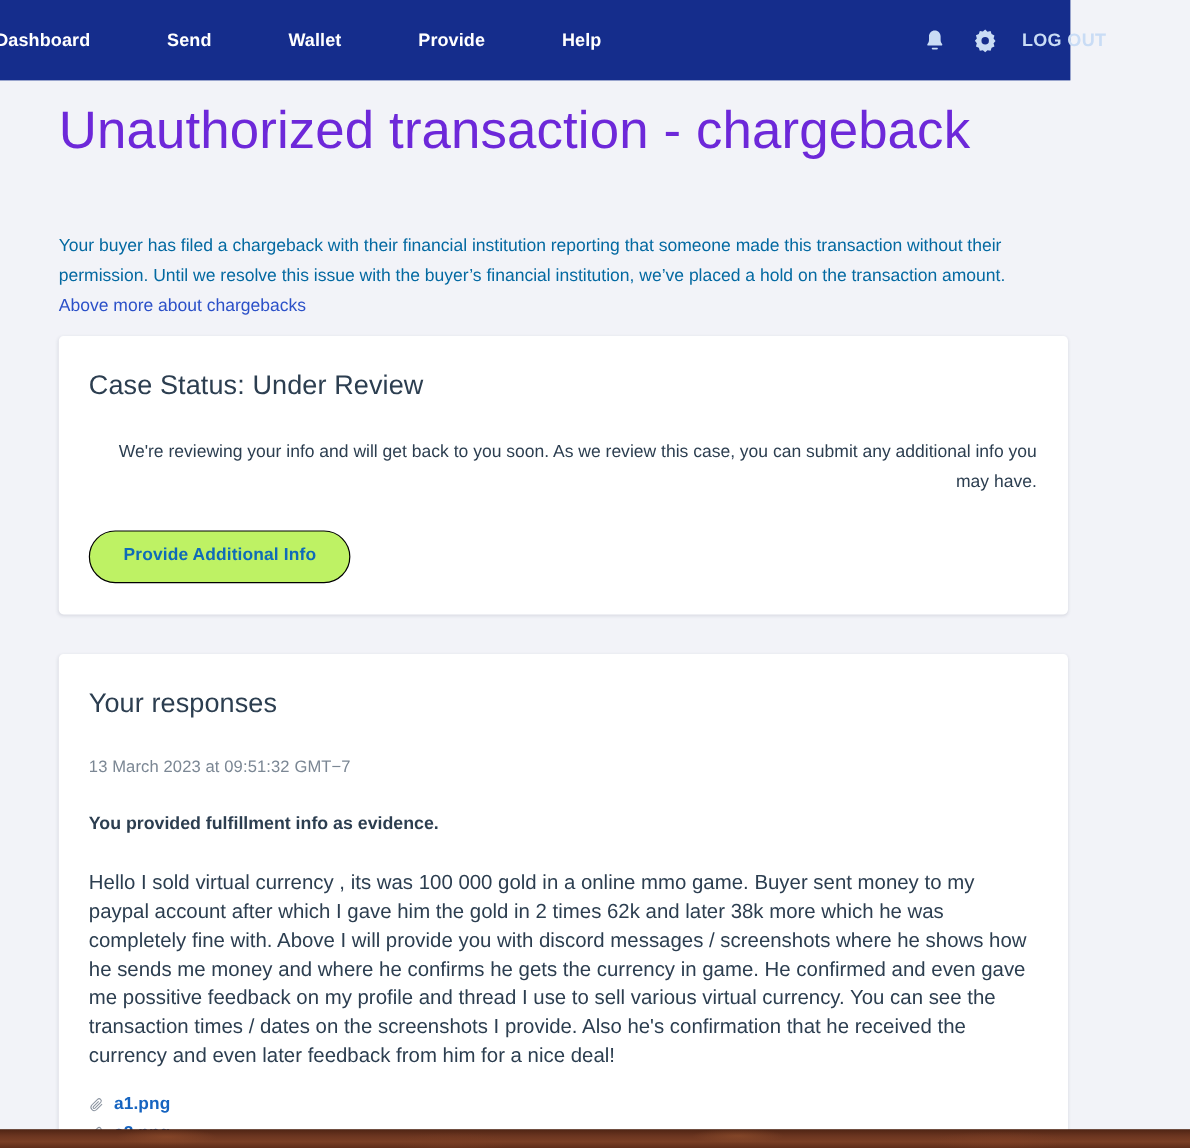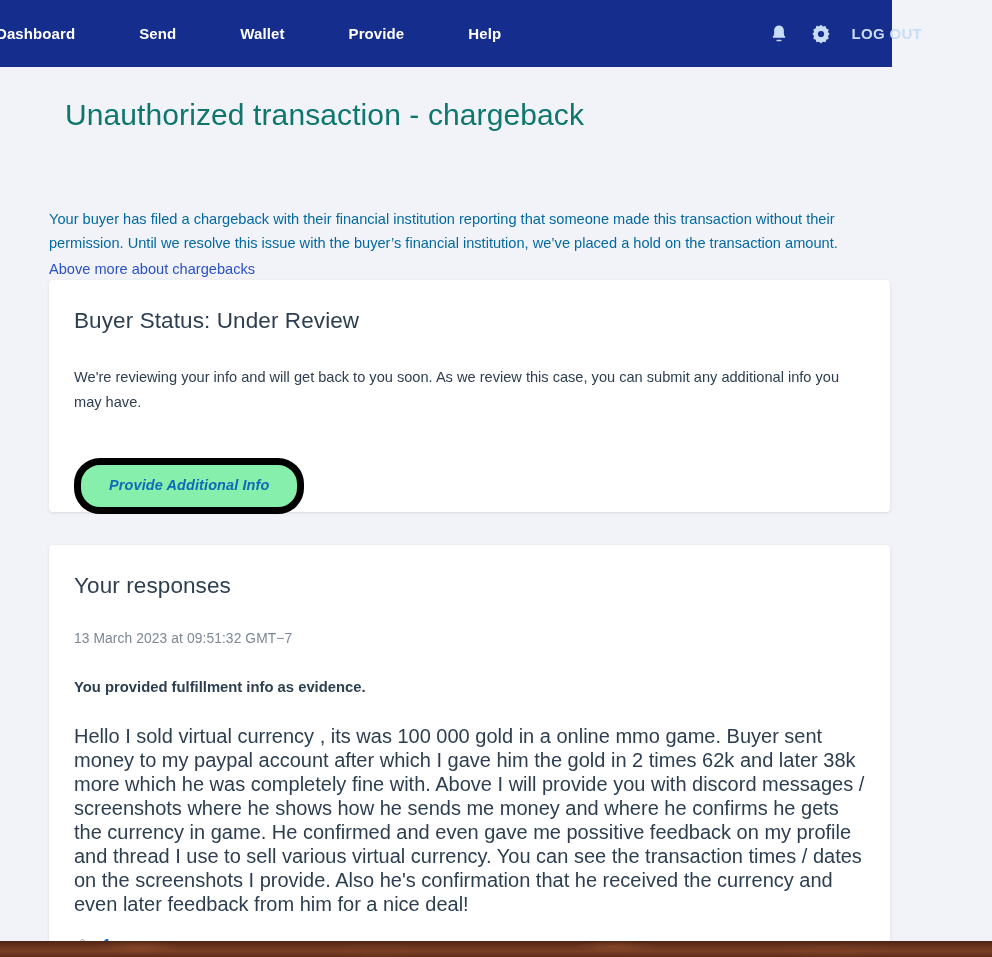--- a/index.html
+++ b/index.html
@@ -71,25 +71,25 @@
   }
 
   
   .page {
     position: absolute;
     top: 67px;
     left: 0;
     width: 992px;
   }
   .page-title {
-    margin: 16px;
+    margin: 0;
     padding: 12px 0 0 49px;
-    font-size: 30px;
+    font-size: 44px;
     font-weight: normal;
-    color: #0f766e;
+    color: #6d28d9;
     letter-spacing: .1px;
     line-height: 1.35;
   }
   .intro {
     padding: 55px 49px 0 49px;
     width: 832px;
     box-sizing: content-box;
   }
   .intro p {
     margin: 0;
@@ -124,61 +124,61 @@
 
   .card-heading {
     margin: 0;
     font-size: 22.5px;
     font-weight: normal;
     color: #2c3e50;
     letter-spacing: .1px;
     line-height: 1.3;
   }
   .card-body-text {
-    margin: 30px 0 16px 0;
+    margin: 30px 0 0 0;
     font-size: 14.6px;
     line-height: 24.5px;
     color: #2c3e50;
     max-width: 790px;
+    text-align: right;
   }
 
   .btn-pill {
     margin-top: 28px;
     display: inline-block;
     padding: 13px 28px 14px 28px;
-    border: 7px solid #000000;
+    border: 1px solid #000000;
     border-radius: 26px;
-    background: #86efac;
+    background: #bef264;
     color: #0f6bb8;
     font-size: 14.5px;
     font-weight: bold;
     letter-spacing: .1px;
     cursor: pointer;
     font-family: "Liberation Sans", sans-serif;
     line-height: 1;
-    font-style: italic;
   }
 
   .resp-timestamp {
     margin: 29px 0 0 0;
     font-size: 13.8px;
     color: #7b8794;
     letter-spacing: .1px;
     line-height: 20px;
   }
   .resp-lead {
     margin: 27px 0 15px 0;
     font-size: 14.8px;
     font-weight: bold;
     color: #2c3e50;
     line-height: 22px;
   }
   .resp-text {
     margin: 26px 0 0 0;
-    font-size: 20px;
+    font-size: 17px;
     line-height: 24px;
     color: #2c3e50;
     max-width: 794px;
   }
 
   .attachments { margin-top: 18px; }
   .attachment-row {
     display: flex;
     align-items: center;
     gap: 8px;
@@ -250,21 +250,21 @@
 
   <h1 class="page-title">Unauthorized transaction - chargeback</h1>
 
   <div class="intro">
     <p>Your buyer has filed a chargeback with their financial institution reporting that someone made this transaction without their permission. Until we resolve this issue with the buyer’s financial institution, we’ve placed a hold on the transaction amount.</p>
     <a class="learnmore">Above more about chargebacks</a>
   </div>
 
   <div class="card" id="card-status">
     <div class="card-inner">
-      <h2 class="card-heading">Buyer Status: Under Review</h2>
+      <h2 class="card-heading">Case Status: Under Review</h2>
       <p class="card-body-text">We're reviewing your info and will get back to you soon. As we review this case, you can submit any additional info you may have.</p>
       <button class="btn-pill">Provide Additional Info</button>
     </div>
   </div>
 
   <div class="card" id="card-responses">
     <div class="card-inner">
       <h2 class="card-heading">Your responses</h2>
       <p class="resp-timestamp">13 March 2023 at 09:51:32 GMT−7</p>
       <p class="resp-lead">You provided fulfillment info as evidence.</p>

